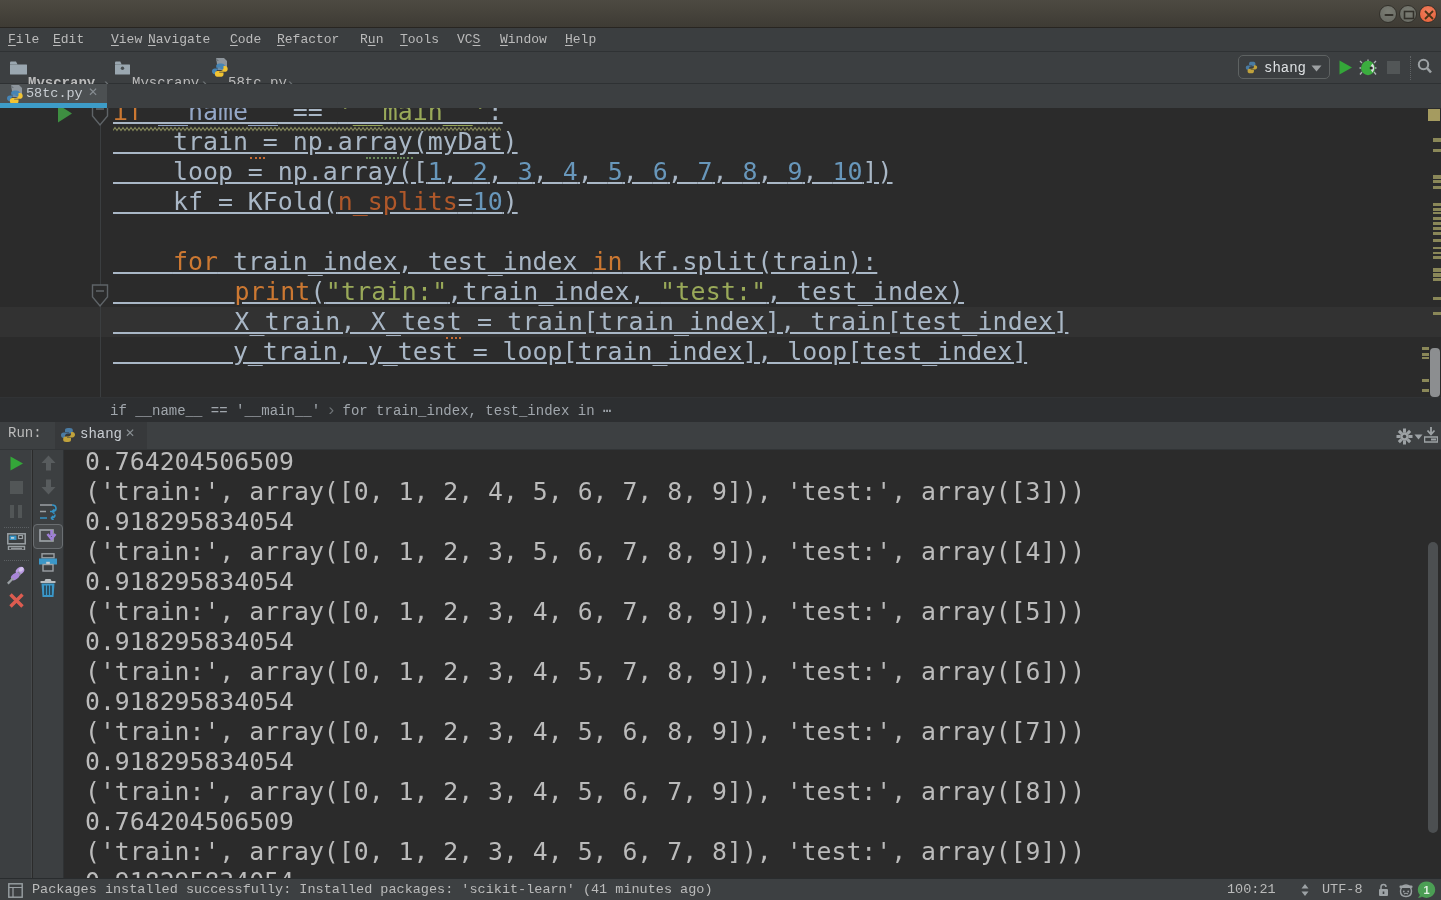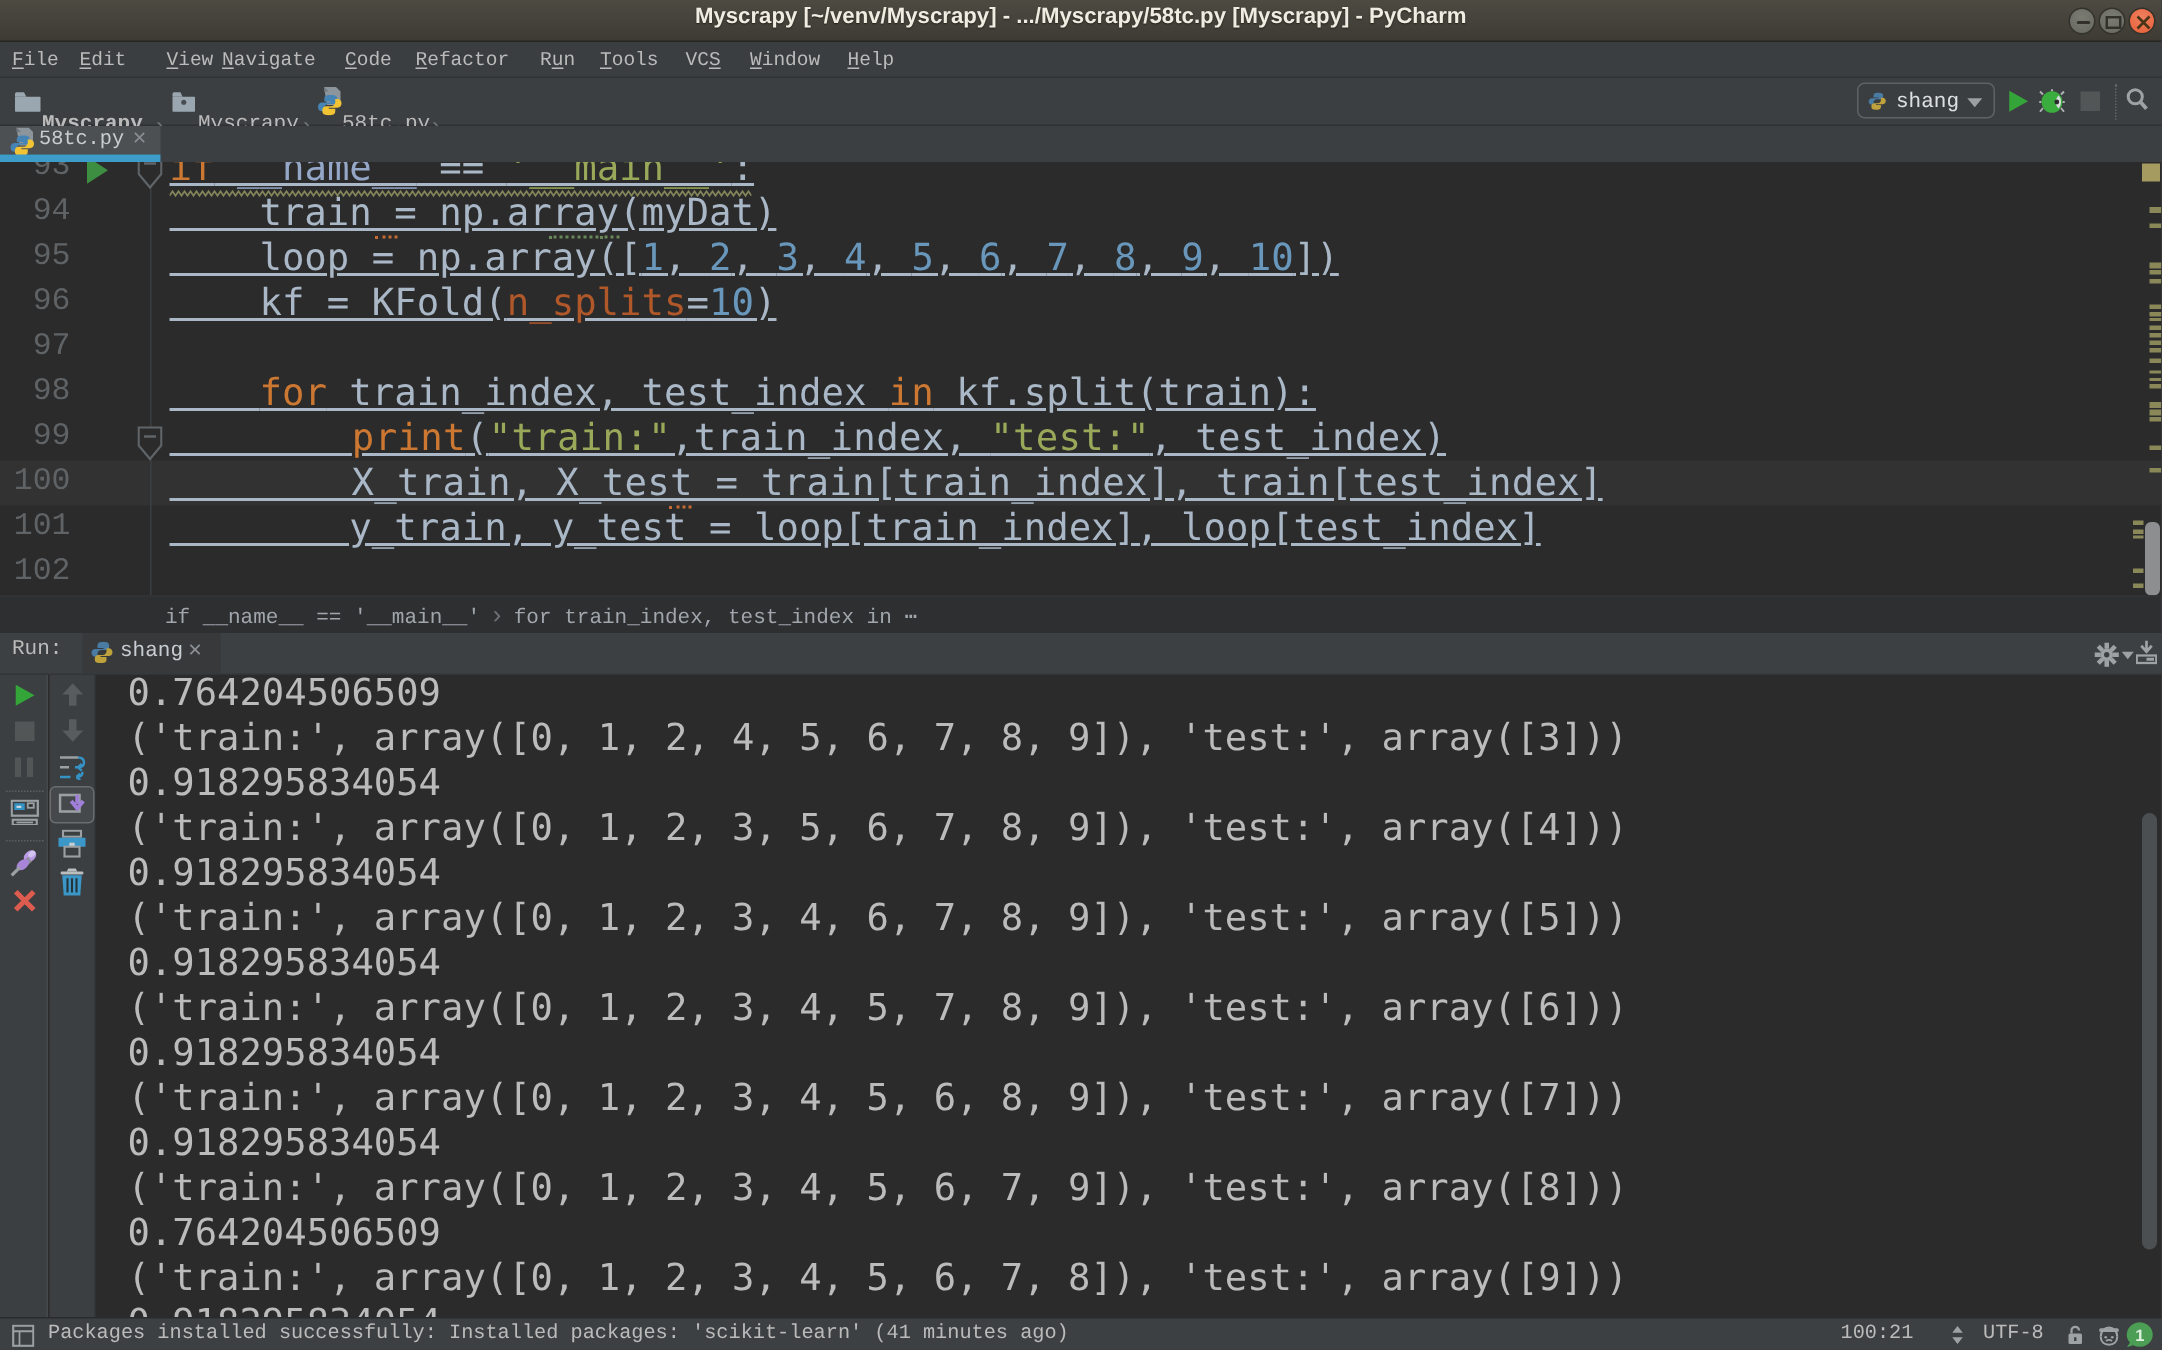--- a/index.html
+++ b/index.html
@@ -76,21 +76,20 @@
 
 
 #statusbar { position:absolute; left:0; top:878px; width:1441px; height:22px;
   background:#3d4042; border-top:1px solid #292c2e; color:#bbbbbb; font-size:13.5px;
   line-height:21px; }
 </style>
 </head>
 <body>
 
 <div id="titlebar">
-  <div id="title-text">Myscrapy [~/venv/Myscrapy] - .../Myscrapy/58tc.py [Myscrapy] - PyCharm</div>
   <div id="btn-min" class="winbtn" style="left:1379px;"><svg width="18" height="18" viewBox="0 0 18 18">
         <rect x="4.5" y="8" width="9" height="2" rx="1" fill="#32302a"></rect>
       </svg></div>
   <div id="btn-max" class="winbtn" style="left:1399px;"><svg width="18" height="18" viewBox="0 0 18 18">
         <rect x="4.5" y="5.5" width="9" height="7" fill="none" stroke="#32302a" stroke-width="1.6"></rect>
       </svg></div>
   <div id="btn-close" class="winbtn" style="left:1419px;"><svg width="18" height="18" viewBox="0 0 18 18">
         <path d="M5 5 L13 13 M13 5 L5 13" stroke="#4a3418" stroke-width="1.8"></path>
       </svg></div>
 </div>
@@ -218,30 +217,20 @@
   <div class="abs" style="left:1433px;top:165px;width:8px;height:4px;background:#8a8758;"></div>
   <div class="abs" style="left:1433px;top:170px;width:8px;height:3px;background:#8a8758;"></div>
   <div class="abs" style="left:1433px;top:189px;width:8px;height:3px;background:#8a8758;"></div>
   <div class="abs" style="left:1433px;top:204px;width:8px;height:3px;background:#8a8758;"></div>
   <div class="abs" style="left:1422px;top:239px;width:7px;height:3px;background:#8a8758;"></div>
   <div class="abs" style="left:1422px;top:245px;width:7px;height:3px;background:#8a8758;"></div>
   <div class="abs" style="left:1422px;top:249px;width:7px;height:2px;background:#8a8758;"></div>
   <div class="abs" style="left:1422px;top:271px;width:7px;height:3px;background:#8a8758;"></div>
   <div class="abs" style="left:1422px;top:281px;width:7px;height:3px;background:#8a8758;"></div>
   <div class="abs" style="left:1430px;top:240px;width:10px;height:49px;background:#8c8e90;border-radius:4px;"></div>
-  <div id="gutter">93
-94
-95
-96
-97
-98
-99
-100
-101
-102</div>
 <pre id="code"><span class="k">if</span> <span class="dn">__name__</span> == <span class="s">'__main__'</span>:
     train = np.array(myDat)
     loop = np.array([<span class="n">1</span>, <span class="n">2</span>, <span class="n">3</span>, <span class="n">4</span>, <span class="n">5</span>, <span class="n">6</span>, <span class="n">7</span>, <span class="n">8</span>, <span class="n">9</span>, <span class="n">10</span>])
     kf = KFold(<span class="pm">n_splits</span>=<span class="n">10</span>)
 
     <span class="k">for</span> train_index, test_index <span class="k">in</span> kf.split(train):
 <span style="letter-spacing:0.21px;">        <span class="k">print</span>(<span class="s">"train:"</span>,train_index, <span class="s">"test:"</span>, test_index)</span>
 <span style="letter-spacing:0.18px;">        X_train, X_test = train[train_index], train[test_index]</span>
         y_train, y_test = loop[train_index], loop[test_index]</pre>
 </div>

